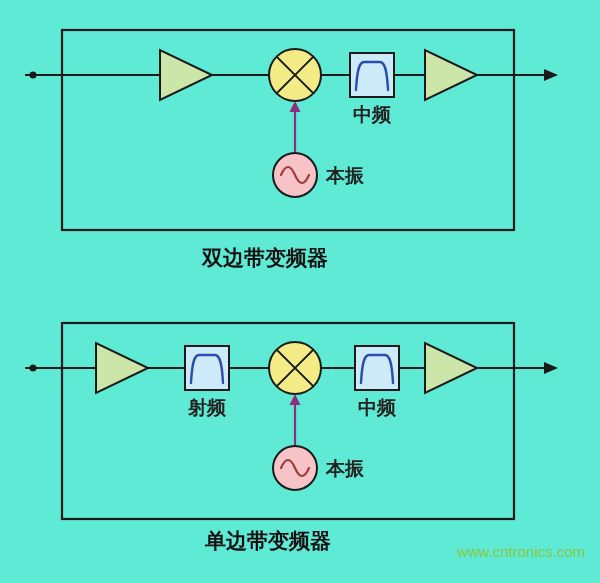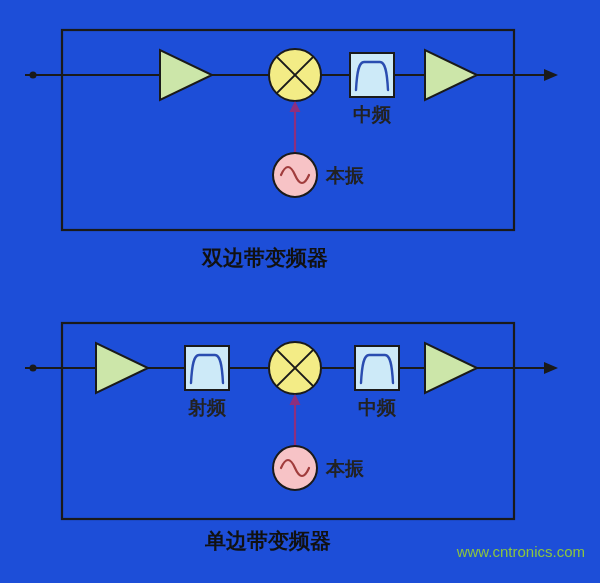--- a/index.html
+++ b/index.html
@@ -1,17 +1,17 @@
 <!DOCTYPE html>
 <html><head>
 <meta charset="utf-8">
 <style>
   html,body{margin:0;padding:0;background:#f6f6f6;}
   .canvas{
-    width:600px;height:583px;background:#1d4ed8;position:relative;
+    width:600px;height:583px;background:#5eead4;position:relative;
     font-family:"Liberation Sans","DejaVu Sans",sans-serif;
     overflow:hidden;
   }
   svg{display:block;}
   .outline{fill:none;stroke:#1a1a1a;stroke-width:2.2;}
   .sigline{stroke:#1a1a1a;stroke-width:2;}
   .amp{fill:#cce6a9;stroke:#1a1a1a;stroke-width:2;}
   .mixer{fill:#f3ec86;stroke:#1a1a1a;stroke-width:2;}
   .cross{stroke:#1a1a1a;stroke-width:2;}
   .filterbox{fill:#cdeaf8;stroke:#1a1a1a;stroke-width:2;}

